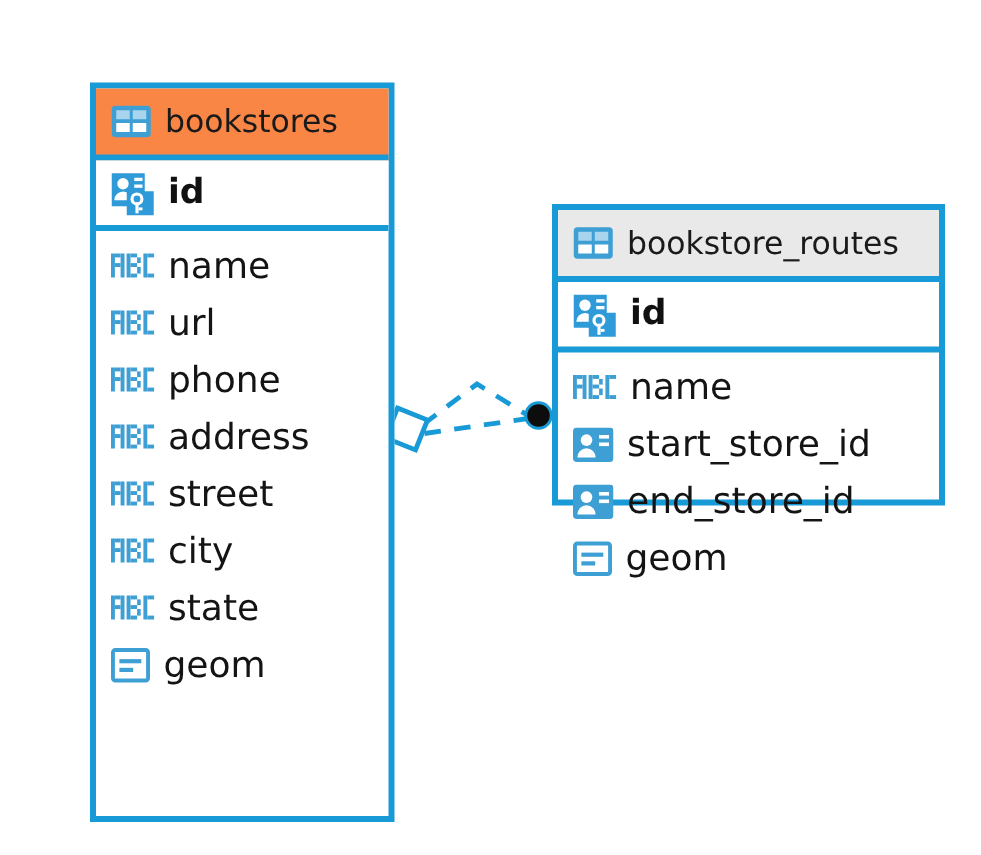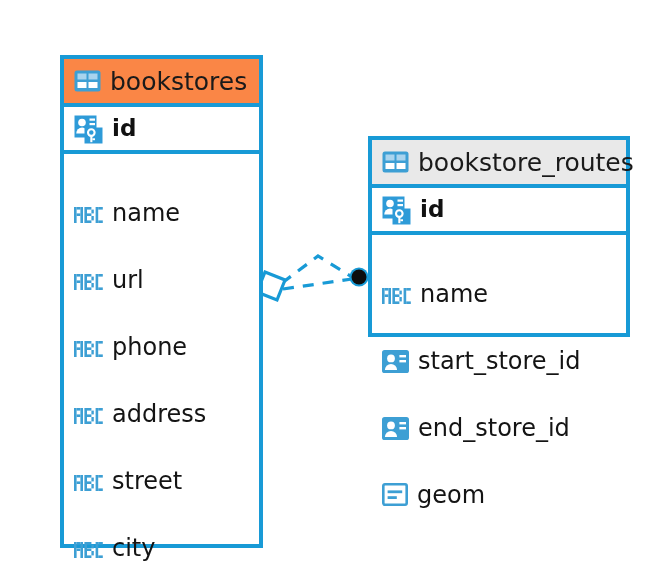--- a/index.html
+++ b/index.html
@@ -38,21 +38,21 @@
     align-items: center;
     gap: 9px;
     padding: 0 10px;
     height: 48px;
     border-bottom: 4px solid #189ad6;
   }
   .entity-header.accent-orange { background: #fa8646; }
   .entity-header.accent-grey   { background: #e9e9e9; }
 
   .entity-title {
-    font-size: 25px;
+    font-size: 21px;
     color: #1a1a1a;
     line-height: 1;
     white-space: nowrap;
   }
 
   
   .pk-row {
     box-sizing: border-box;
     display: flex;
     align-items: center;
@@ -67,25 +67,24 @@
     font-size: 23px;
     color: #111111;
     line-height: 1;
   }
 
   .field-list { padding: 4px 0 5px 0; }
 
   .field-row {
     box-sizing: border-box;
     display: flex;
-    align-items: flex-end;
+    align-items: center;
     gap: 9px;
     padding: 0 10px;
     height: 38px;
-    margin-top: 29px;
   }
   .field-row .field-label {
     font-size: 24px;
     color: #141414;
     line-height: 1;
     white-space: nowrap;
   }
 
   
   .icon {
@@ -294,20 +293,42 @@
                 <rect x="17.4" y="11" width="2.4" height="4.4"></rect>
               <rect x="21.6" y="2" width="2.6" height="16"></rect>
               <rect x="24.2" y="2" width="4.6" height="2.6"></rect>
                 <rect x="24.2" y="15.4" width="4.6" height="2.6"></rect>
             </g>
           </svg>
         </span>
         <span class="field-label">city</span>
       </div>
 
+      <div class="field-row">
+        <span class="icon size-abc">
+          <svg viewBox="0 0 29 20" width="29" height="20">
+            <g fill="#3d9fd4">
+              <rect x="0" y="2" width="2.6" height="16"></rect>
+                <rect x="6.4" y="2" width="2.6" height="16"></rect>
+              <rect x="2.6" y="2" width="3.8" height="2.6"></rect>
+                <rect x="2.6" y="8.4" width="3.8" height="2.6"></rect>
+              <rect x="10.4" y="2" width="2.6" height="16"></rect>
+              <rect x="13" y="2" width="4.4" height="2.6"></rect>
+                <rect x="13" y="8.4" width="4.4" height="2.6"></rect>
+              <rect x="13" y="15.4" width="4.4" height="2.6"></rect>
+              <rect x="17.4" y="4.6" width="2.4" height="3.8"></rect>
+                <rect x="17.4" y="11" width="2.4" height="4.4"></rect>
+              <rect x="21.6" y="2" width="2.6" height="16"></rect>
+              <rect x="24.2" y="2" width="4.6" height="2.6"></rect>
+                <rect x="24.2" y="15.4" width="4.6" height="2.6"></rect>
+            </g>
+          </svg>
+        </span>
+        <span class="field-label">state</span>
+      </div>
 
 
 
       <div class="field-row">
         <span class="icon size-geom">
           <svg viewBox="0 0 26 25" width="26" height="25">
             <rect x="1.3" y="2.3" width="23.4" height="20.4" rx="1.6" fill="#ffffff" stroke="#3d9fd4" stroke-width="2.6"></rect>
             <rect x="5.6" y="8.4" width="14.6" height="2.8" fill="#3d9fd4"></rect>
             <rect x="5.6" y="14.2" width="9.2" height="2.8" fill="#3d9fd4"></rect>
           </svg>

